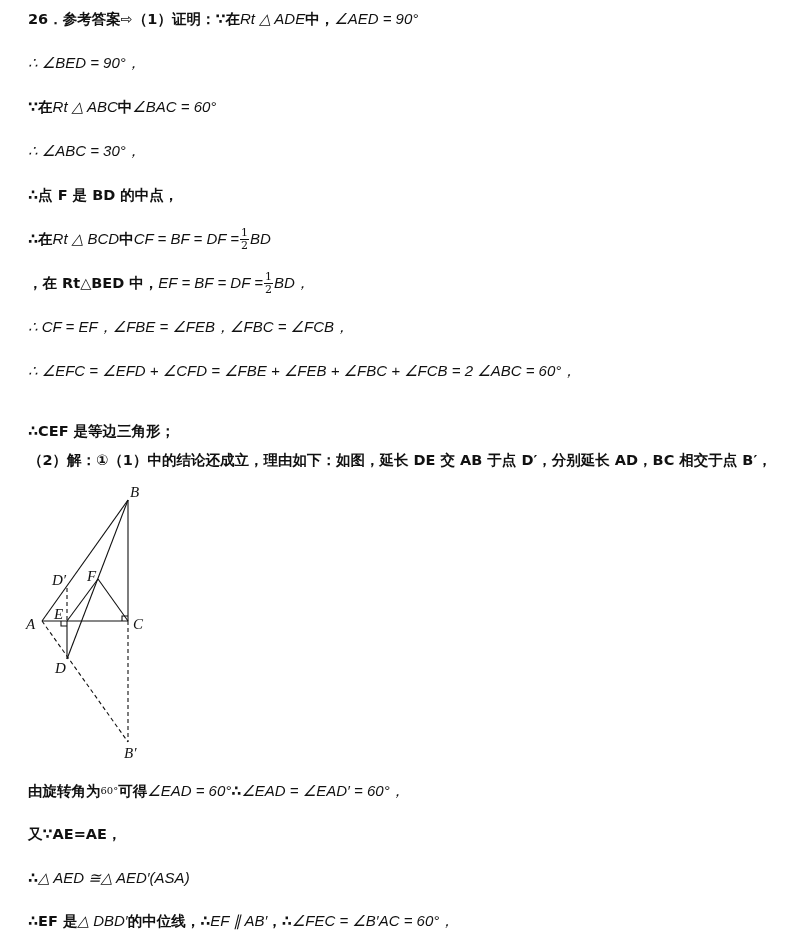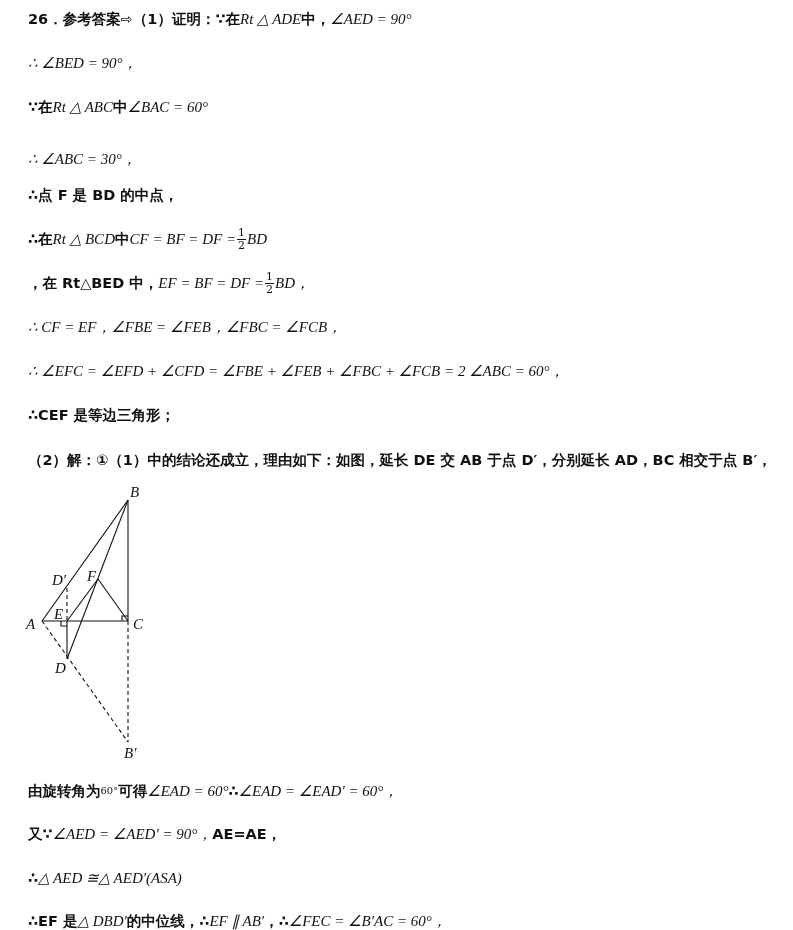--- a/index.html
+++ b/index.html
@@ -7,21 +7,21 @@
     width: 793px; height: 930px; position: relative; overflow: hidden;
     font-family: "DejaVu Sans", "Liberation Sans", sans-serif;
     color: #111111;
   }
   .line {
     position: absolute; left: 28px; white-space: nowrap;
     font-size: 14.5px; line-height: 20px; height: 22px;
     display: flex; align-items: center;
   }
   .b { font-weight: bold; }
-  .m { font-family: Liberation Serif, serif; font-style: italic; font-size: 15px; }
+  .m { font-family: Liberation Sans, sans-serif; font-style: italic; font-size: 15px; }
   .mu { font-family: "DejaVu Serif", "Liberation Serif", serif; font-style: normal; font-size: 10px; }
   .frac {
     display: inline-flex; flex-direction: column; align-items: center;
     font-family: "DejaVu Serif", "Liberation Serif", serif; font-size: 11px; line-height: 12px;
     vertical-align: middle; margin: 0 1px;
   }
   .frac .num { border-bottom: 1px solid #111; padding: 0 1px; }
   #diagram { position: absolute; left: 0; top: 470px; }
   .lbl { font-family: "Liberation Serif", "DejaVu Serif", serif; font-style: italic; font-size: 15px; fill: #111; }
 </style>
@@ -39,21 +39,21 @@
     </div>
     <div class="line" style="top: 52px;">
       <span class="m">∴ ∠BED = 90°，</span>
     </div>
     <div class="line" style="top: 96px;">
       <span class="b">∵在</span>
       <span class="m">Rt △ ABC</span>
       <span class="b">中 </span>
       <span class="m">∠BAC = 60°</span>
     </div>
-    <div class="line" style="top: 148px;">
+    <div class="line" style="top: 140px;">
       <span class="m">∴ ∠ABC = 30°，</span>
     </div>
     <div class="line" style="top: 184px;">
       <span class="b">∴点 F 是 BD 的中点，</span>
     </div>
     <div class="line" style="top: 228px;">
       <span class="b">∴在</span>
       <span class="m">Rt △ BCD</span>
       <span class="b">中</span>
       <span class="m">CF = BF = DF = </span>
@@ -71,37 +71,36 @@
         <span>2</span>
       </span>
       <span class="m">BD，</span>
     </div>
     <div class="line" style="top: 316px;">
       <span class="m">∴ CF = EF，∠FBE = ∠FEB，∠FBC = ∠FCB，</span>
     </div>
     <div class="line" style="top: 360px;">
       <span class="m">∴ ∠EFC = ∠EFD + ∠CFD = ∠FBE + ∠FEB + ∠FBC + ∠FCB = 2 ∠ABC = 60°，</span>
     </div>
-    <div class="line" style="top: 404px;">
+    <div class="line" style="top: 420px;">
       <span class="b">∴CEF 是等边三角形；</span>
     </div>
     <div class="line" style="top: 449px;">
       <span class="b">（2）解：①（1）中的结论还成立，理由如下：如图，延长 DE 交 AB 于点 D′，分别延长 AD，BC 相交于点 B′，</span>
     </div>
     <div class="line" style="top: 779px; align-items: flex-end;">
       <span class="b">由旋转角为 </span>
       <span class="mu">60°</span>
       <span class="b">可得 </span>
       <span class="m">∠EAD = 60°</span>
       <span class="b">∴ </span>
       <span class="m">∠EAD = ∠EAD′ = 60°，</span>
     </div>
     <div class="line" style="top: 823px;">
       <span class="b">又∵ </span>
-      <span class="m">∠AED = ∠AED′ = 90°，</span>
       <span class="b">AE=AE，</span>
     </div>
     <div class="line" style="top: 867px;">
       <span class="b">∴</span>
       <span class="m">△ AED ≅△ AED′(ASA)</span>
     </div>
     <div class="line" style="top: 910px;">
       <span class="b">∴EF 是</span>
       <span class="m">△ DBD′</span>
       <span class="b">的中位线，∴</span>

